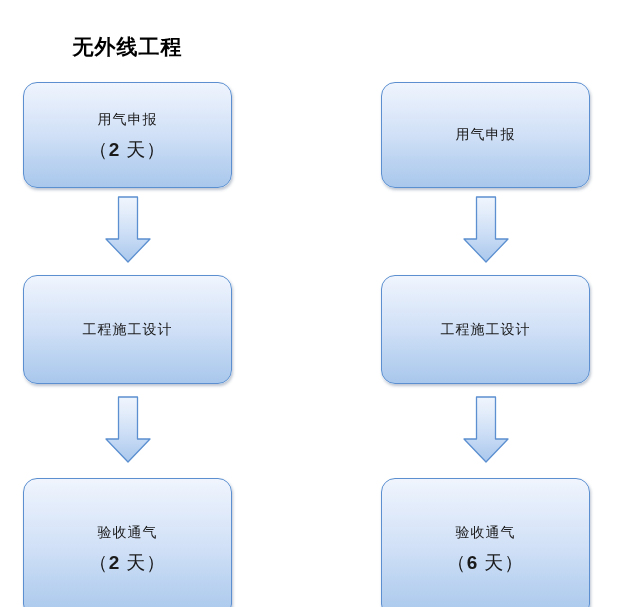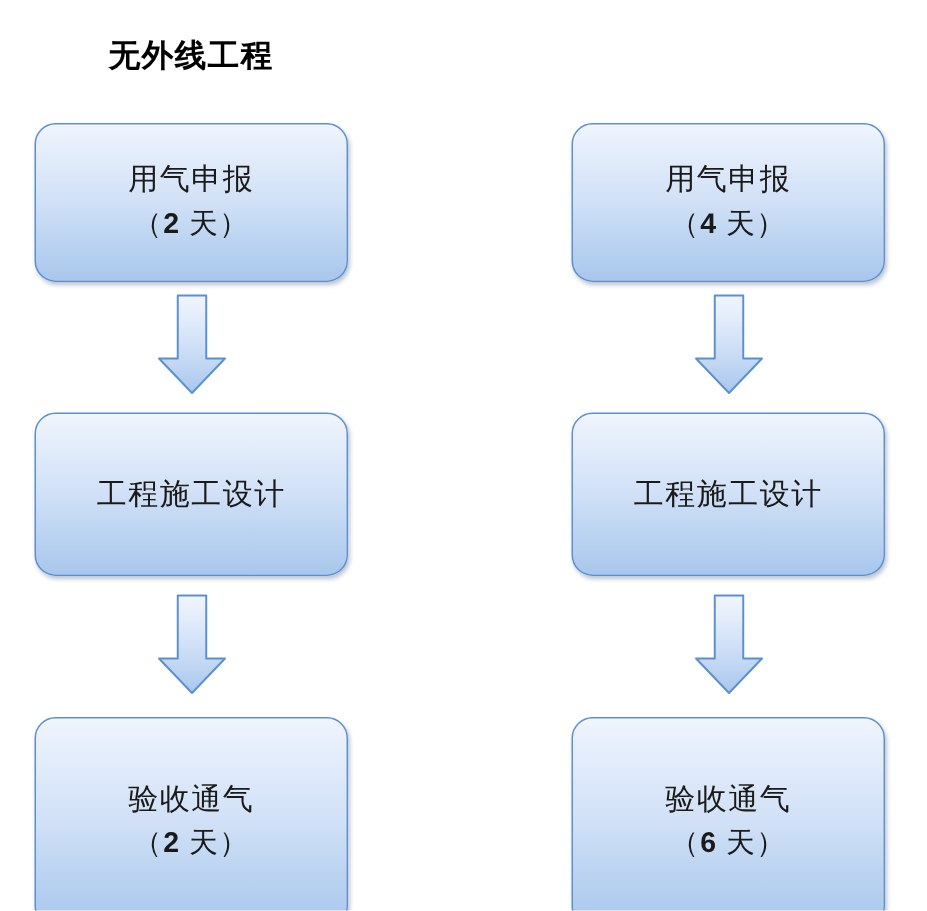--- a/index.html
+++ b/index.html
@@ -26,21 +26,21 @@
     position: absolute;
     text-align: center;
     font-family: "Liberation Serif", "DejaVu Serif", serif;
     font-weight: bold;
     font-size: 21px;
     line-height: 26px;
     color: #000000;
     letter-spacing: 1px;
     white-space: nowrap;
   }
-  #title-left  { left: 23px;  top: 24px; width: 209px; }
+  #title-left  { left: 23px;  top: 34px; width: 209px; }
   #title-right { left: 381px; top: 34px; width: 209px; }
 
   
   .node {
     position: absolute;
     box-sizing: border-box;
     border: 1px solid #5b8fd0;
     border-radius: 14px;
     background: linear-gradient(to bottom,
                 #f0f5fd 0%,
@@ -49,21 +49,21 @@
                 #bcd4f1 74%,
                 #a9c7ec 100%);
     box-shadow: 1px 2px 3px rgba(90, 110, 140, 0.40);
     display: flex;
     flex-direction: column;
     align-items: center;
     justify-content: center;
   }
   .node-line {
     font-family: "Liberation Serif", "DejaVu Serif", serif;
-    font-size: 20px;
+    font-size: 14px;
     line-height: 30px;
     color: #1a1a1a;
     text-align: center;
     white-space: nowrap;
     letter-spacing: 1px;
   }
   .node-line.duration {
     font-size: 19px;
   }
   .node-line.duration .num {
@@ -143,23 +143,20 @@
 
   <div class="node col-left row-3">
     <div class="node-line">验收通气</div>
     <div class="node-line duration">
       <span>（</span><span class="num">2</span><span> 天）</span>
     </div>
   </div>
 
   <div class="node col-right row-1">
     <div class="node-line">用气申报</div>
-    <div class="node-line duration">
-      <span>（</span><span class="num">4</span><span> 天）</span>
-    </div>
   </div>
 
   <div class="arrow arrow-right arrow-r1">
     <svg viewBox="0 0 48 68" xmlns="http://www.w3.org/2000/svg">
       <defs>
         <linearGradient id="agrad3" x1="0" y1="0" x2="0" y2="1">
           <stop offset="0%" stop-color="#f0f5fd"></stop>
           <stop offset="25%" stop-color="#e2ecfa"></stop>
           <stop offset="60%" stop-color="#c9dcf5"></stop>
           <stop offset="100%" stop-color="#a9c7ec"></stop>

